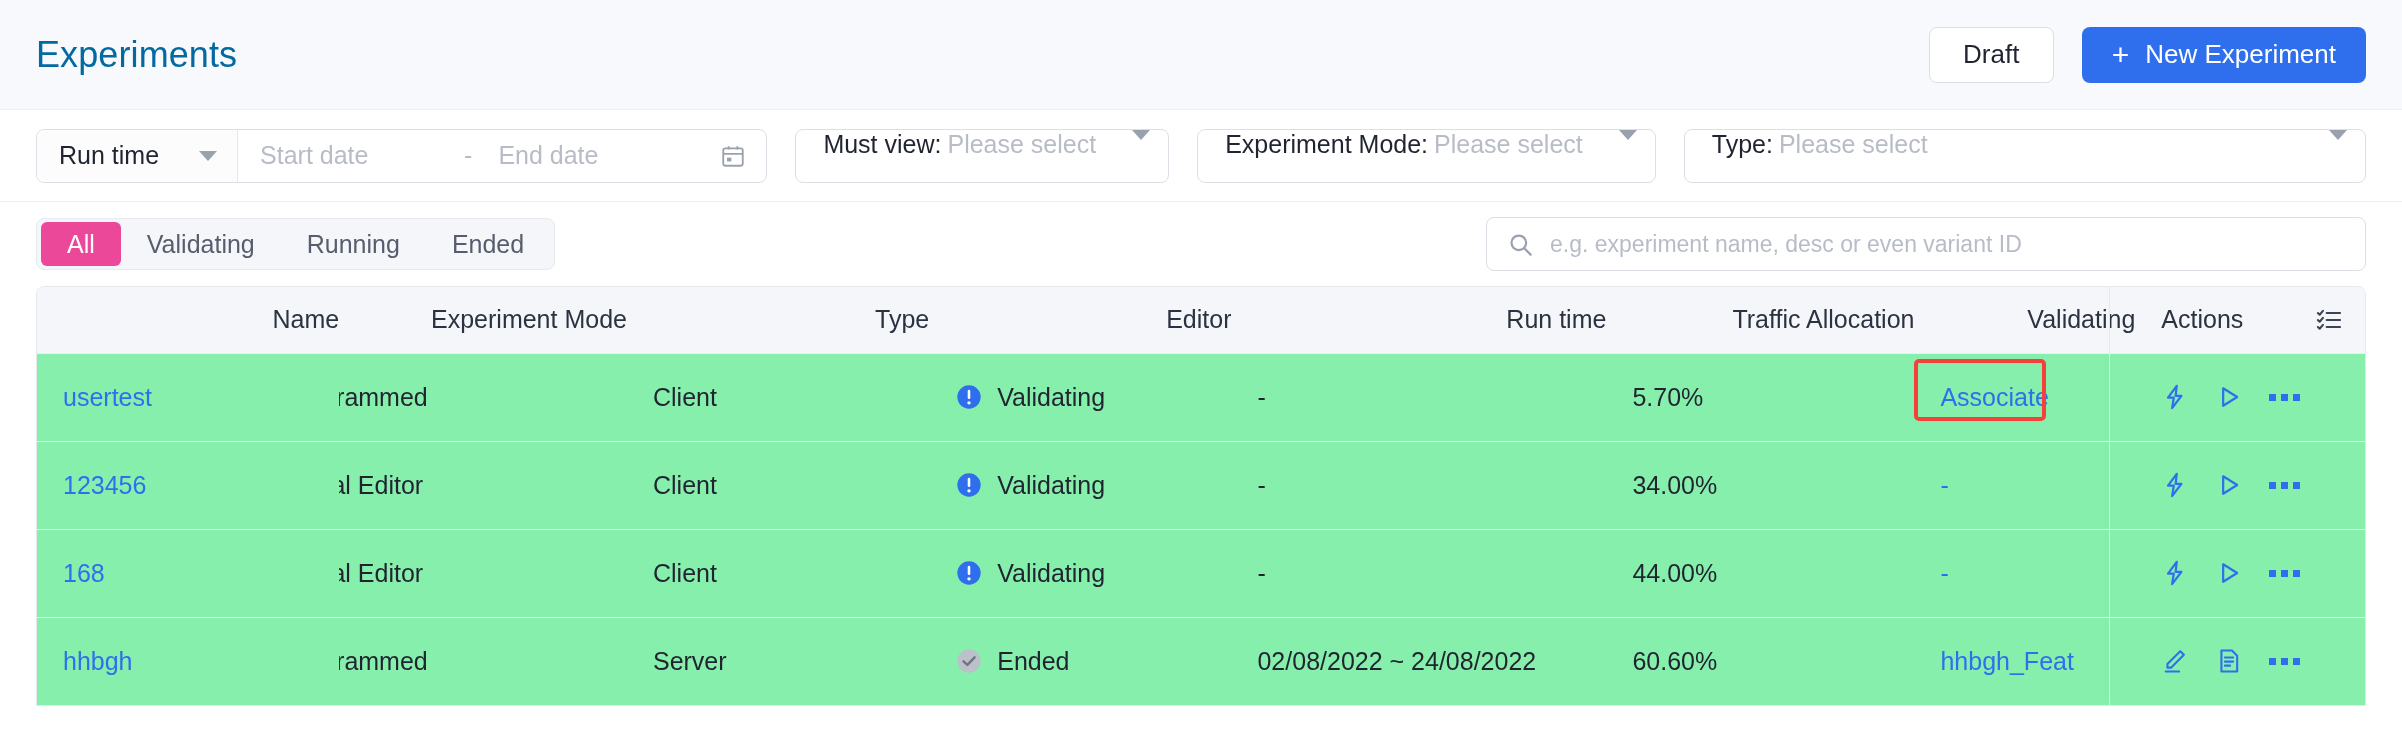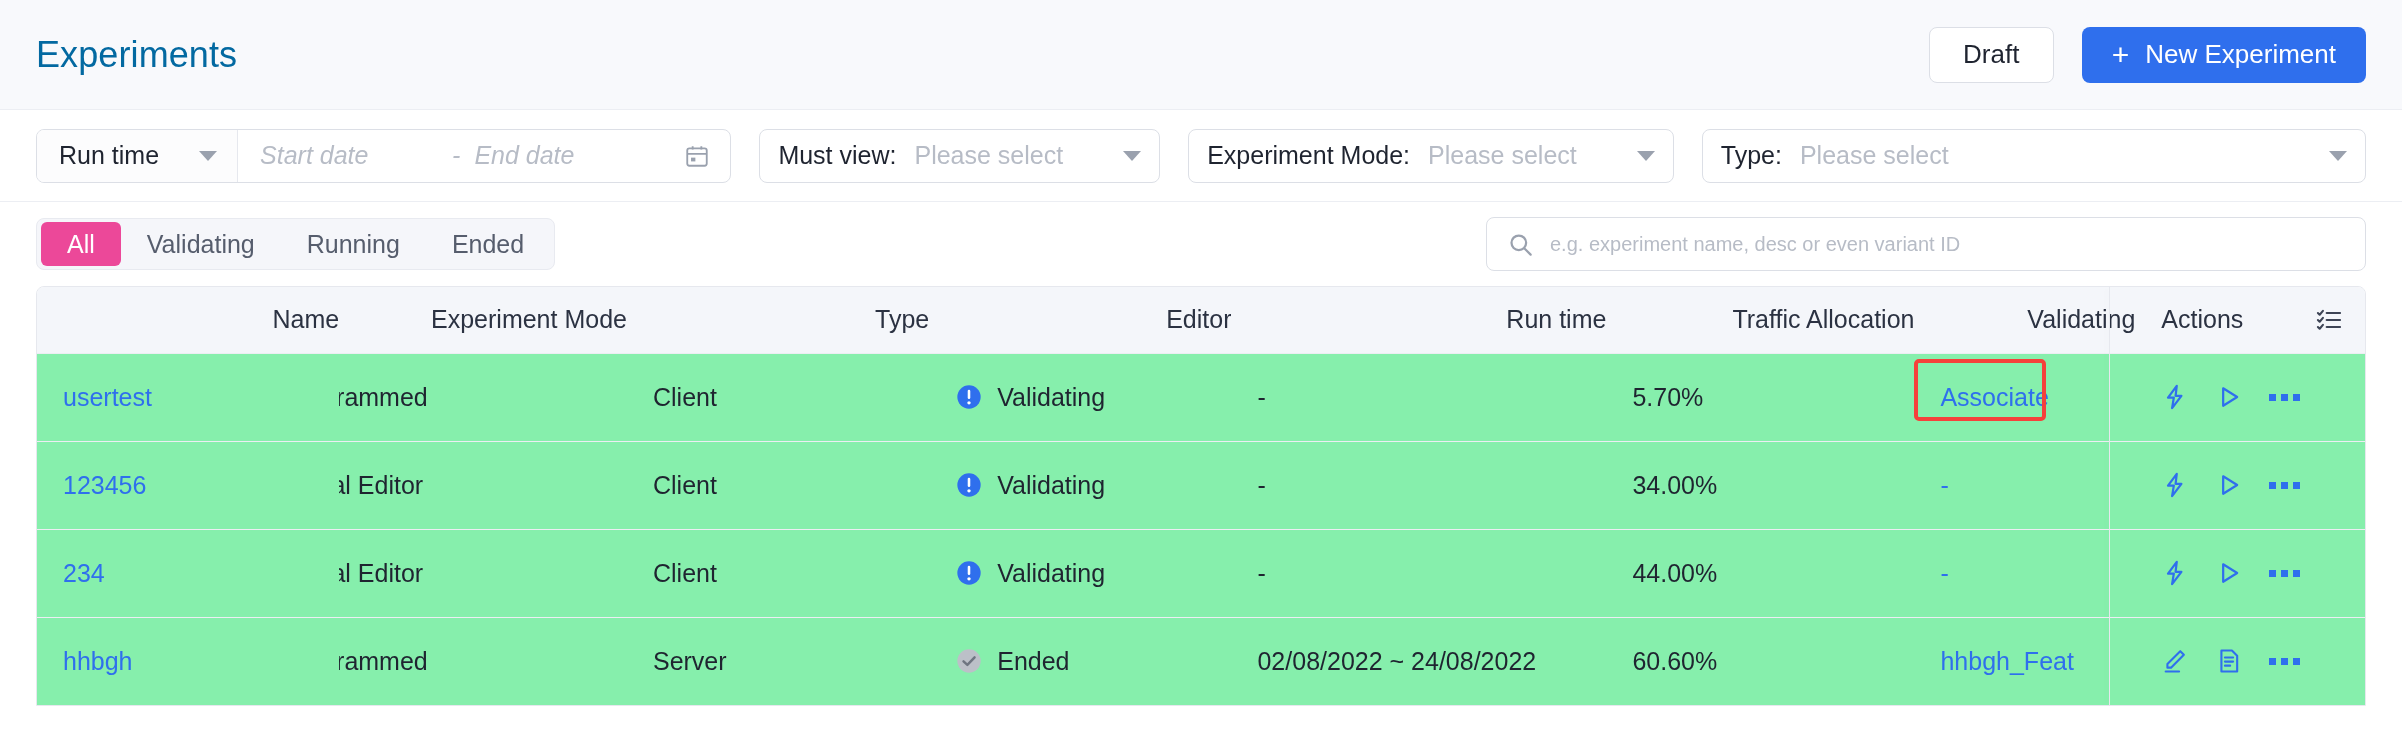--- a/index.html
+++ b/index.html
@@ -85,38 +85,37 @@
   .caret {
     width: 0; height: 0;
     border-left: 9px solid transparent;
     border-right: 9px solid transparent;
     border-top: 10px solid #9aa1ae;
     flex: 0 0 auto;
   }
   .fg-date {
     display: flex; align-items: center;
     padding: 0 20px 0 22px;
-    gap: 14px;
+    gap: 26px;
     cursor: text;
-    font-style: italic;
   }
   .date-ph { font-size: 25px; color: #b7bcc6; white-space: nowrap; }
   .date-start { width: 178px; }
   .date-end { width: 178px; }
   .dash-sep { font-size: 25px; color: #b7bcc6; }
   .cal-icon { margin-left: 18px; display:flex; align-items:center; }
 
   .filter-select {
-    display: flex; align-items: center;
+    display: flex; 
     height: 54px;
     border: 1px solid #dcdfe6;
     border-radius: 8px;
     background: #fff;
-    padding: 0 18px 0 18px;
-    gap: 18px;
+    padding: 0 18px 0 27px;
+    gap: 6px;
     cursor: pointer;
     white-space: nowrap;
   }
   .fs-label { font-size: 25px; color: #1f2430; }
   .fs-value { font-size: 25px; color: #b7bcc6; }
   .fs-caret-pad { width: 24px; }
 
   
   .tool-row {
     height: 84px;
@@ -150,21 +149,21 @@
     width: 880px;
     height: 54px;
     border: 1px solid #dcdfe6;
     border-radius: 8px;
     display: flex; align-items: center;
     padding: 0 20px;
     gap: 16px;
     cursor: text;
     background: #fff;
   }
-  .search-ph { font-size: 20px; color: #b7bcc6; }
+  .search-ph { font-size: 23px; color: #b7bcc6; }
 
   
   .table-wrap {
     margin: 0 36px;
     border: 1px solid #e6e8ee;
     border-radius: 8px 8px 0 0;
     overflow: hidden;
     position: relative;
   }
   table { width: 100%; border-collapse: collapse; table-layout: fixed; }
@@ -441,21 +440,21 @@
             <span class="act-ico dots">
                 <i></i>
                 <i></i>
                 <i></i>
               </span>
           </div>
         </td>
       </tr>
 
       <tr>
-        <td><span class="link">234</span></td>
+        <td><span class="link">168</span></td>
         <td class="clip-cell">
           <span class="clip-inner" style="display:inline-block;">Visual Editor</span>
         </td>
         <td>Client</td>
         <td>
           <div class="status-cell">
             <span class="status-ico">
               <svg width="28" height="28" viewBox="0 0 24 24">
                 <circle cx="12" cy="12" r="10" fill="#2f6fed"></circle>
                 <rect x="10.9" y="5.8" width="2.2" height="8" rx="1.1" fill="#fff"></rect>

